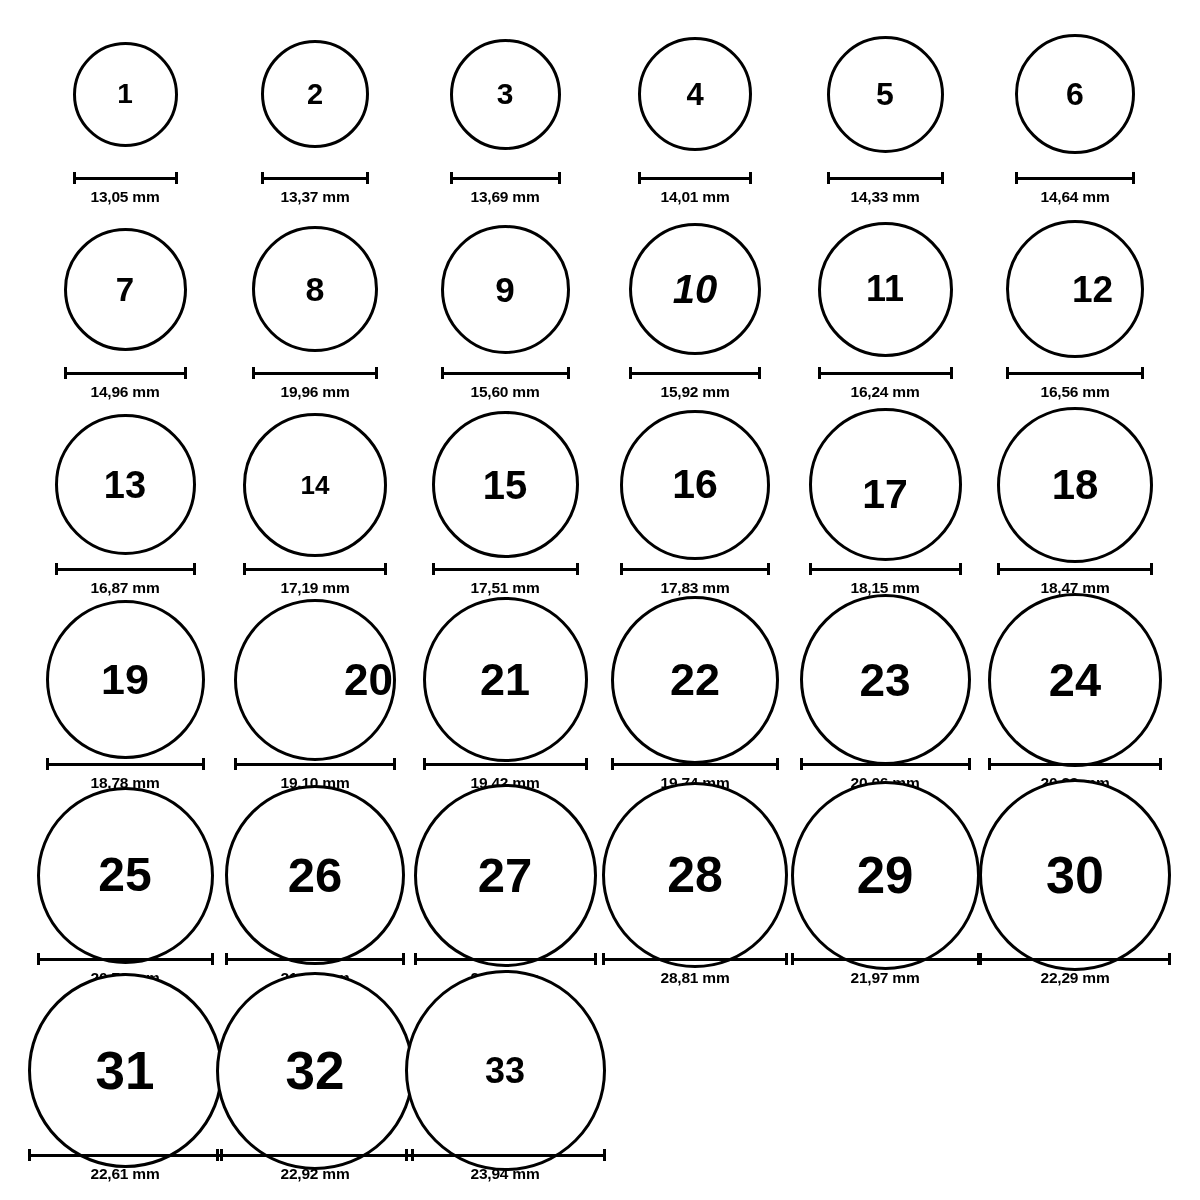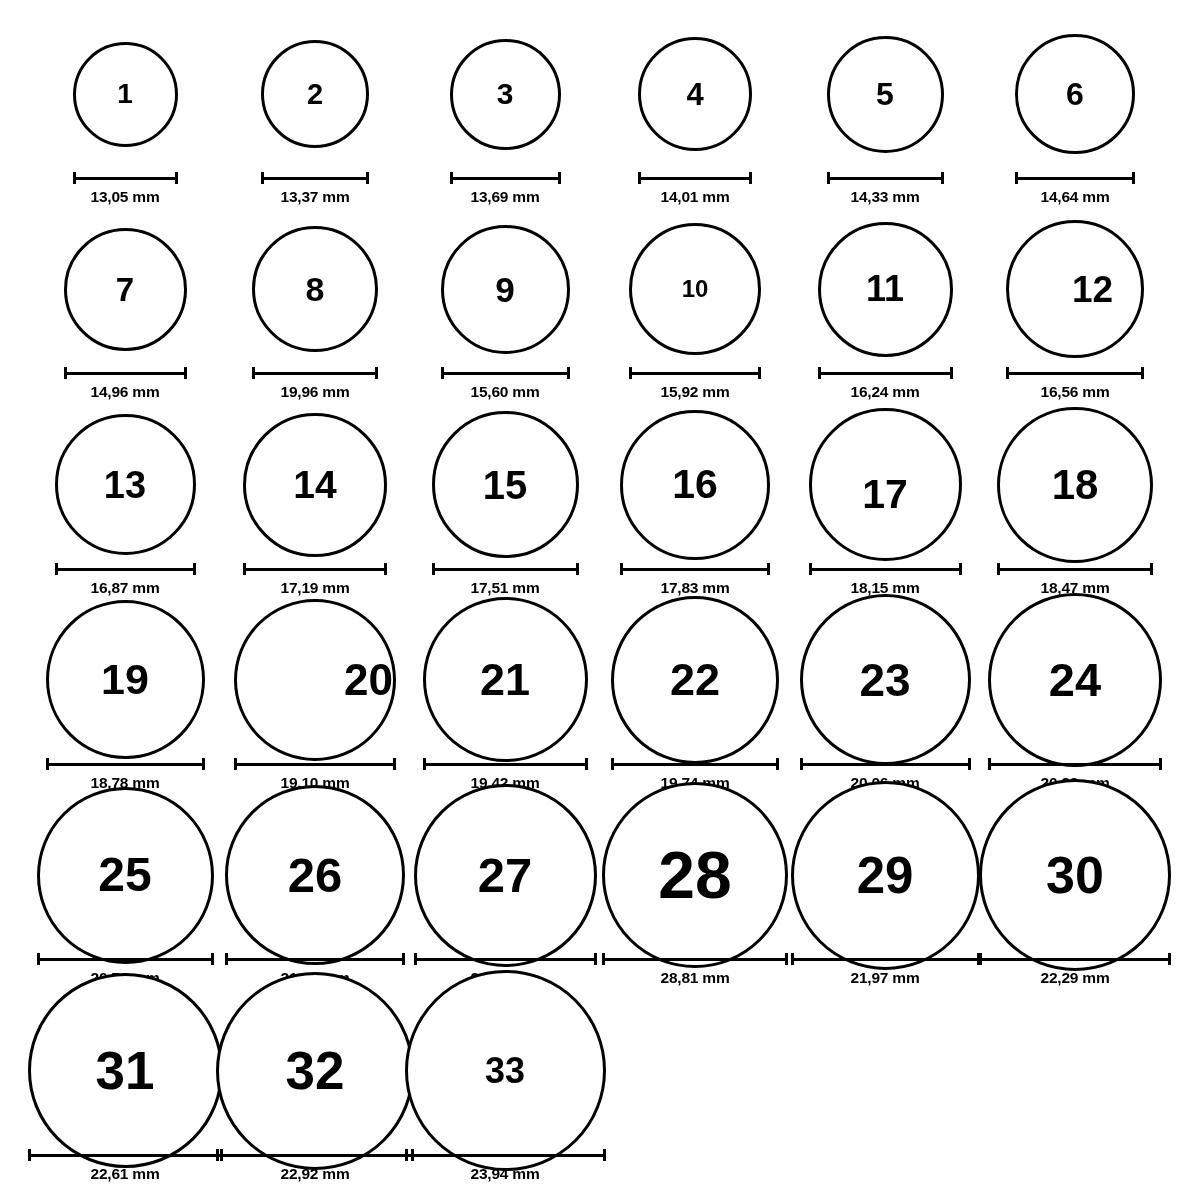--- a/index.html
+++ b/index.html
@@ -231,21 +231,21 @@
             <div class="bar"></div>
             <div class="tick"></div>
             <div class="tick"></div>
           </div>
           <div class="mm-label">15,60 mm</div>
         </div>
       </div>
       <div class="size-cell">
         <div class="circle-wrap">
           <div class="ring-circle" style="width: 132px; height: 132px;">
-            <span class="ring-number" style="font-size: 24px;">10</span>
+            <span class="ring-number" style="font-size: 40px; font-style: italic;">10</span>
           </div>
         </div>
         <div class="measure">
           <div class="caliper" style="width: 132px;">
             <div class="bar"></div>
             <div class="tick"></div>
             <div class="tick"></div>
           </div>
           <div class="mm-label">15,92 mm</div>
         </div>
@@ -293,21 +293,21 @@
             <div class="bar"></div>
             <div class="tick"></div>
             <div class="tick"></div>
           </div>
           <div class="mm-label">16,87 mm</div>
         </div>
       </div>
       <div class="size-cell">
         <div class="circle-wrap">
           <div class="ring-circle" style="width: 144px; height: 144px;">
-            <span class="ring-number" style="font-size: 39px;">14</span>
+            <span class="ring-number" style="font-size: 26px;">14</span>
           </div>
         </div>
         <div class="measure">
           <div class="caliper" style="width: 144px;">
             <div class="bar"></div>
             <div class="tick"></div>
             <div class="tick"></div>
           </div>
           <div class="mm-label">17,19 mm</div>
         </div>
@@ -507,21 +507,21 @@
             <div class="bar"></div>
             <div class="tick"></div>
             <div class="tick"></div>
           </div>
           <div class="mm-label">21,33 mm</div>
         </div>
       </div>
       <div class="size-cell">
         <div class="circle-wrap">
           <div class="ring-circle" style="width: 186px; height: 186px;">
-            <span class="ring-number" style="font-size: 66px;">28</span>
+            <span class="ring-number" style="font-size: 50px;">28</span>
           </div>
         </div>
         <div class="measure">
           <div class="caliper" style="width: 186px;">
             <div class="bar"></div>
             <div class="tick"></div>
             <div class="tick"></div>
           </div>
           <div class="mm-label">28,81 mm</div>
         </div>

